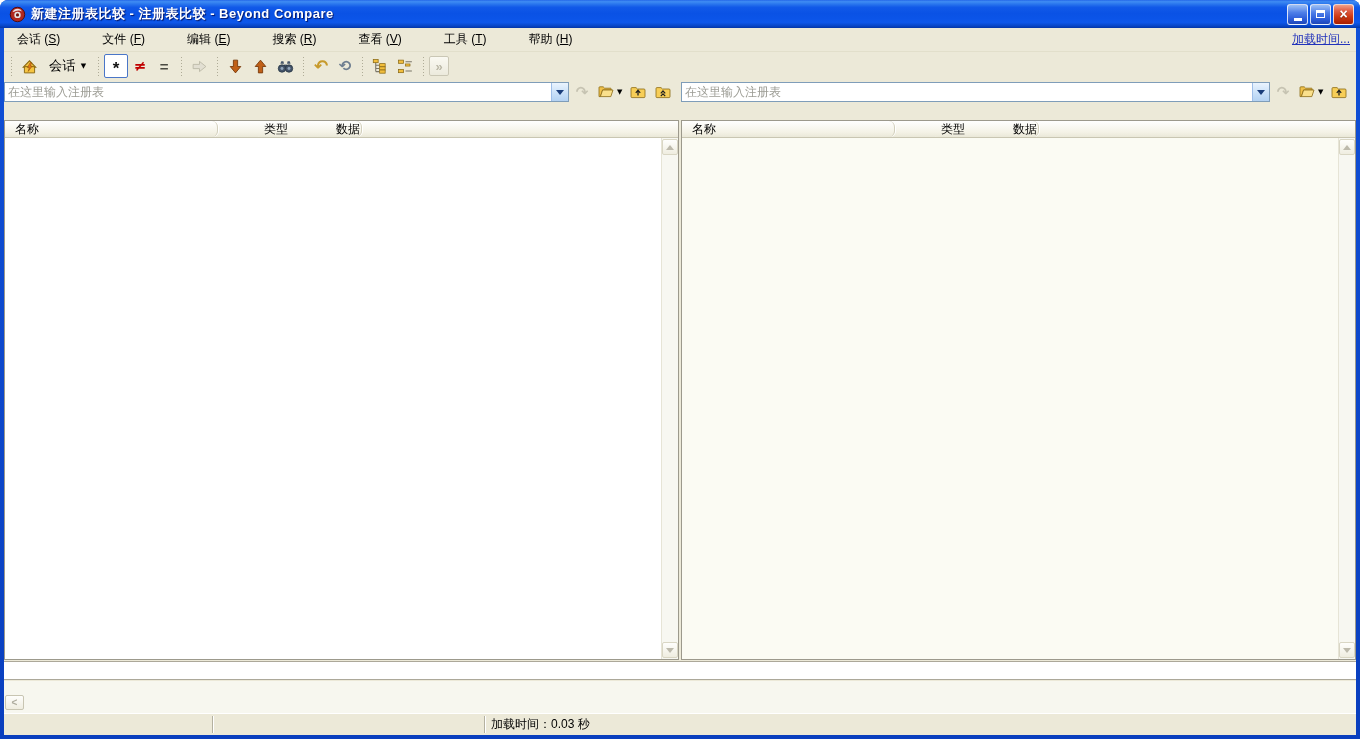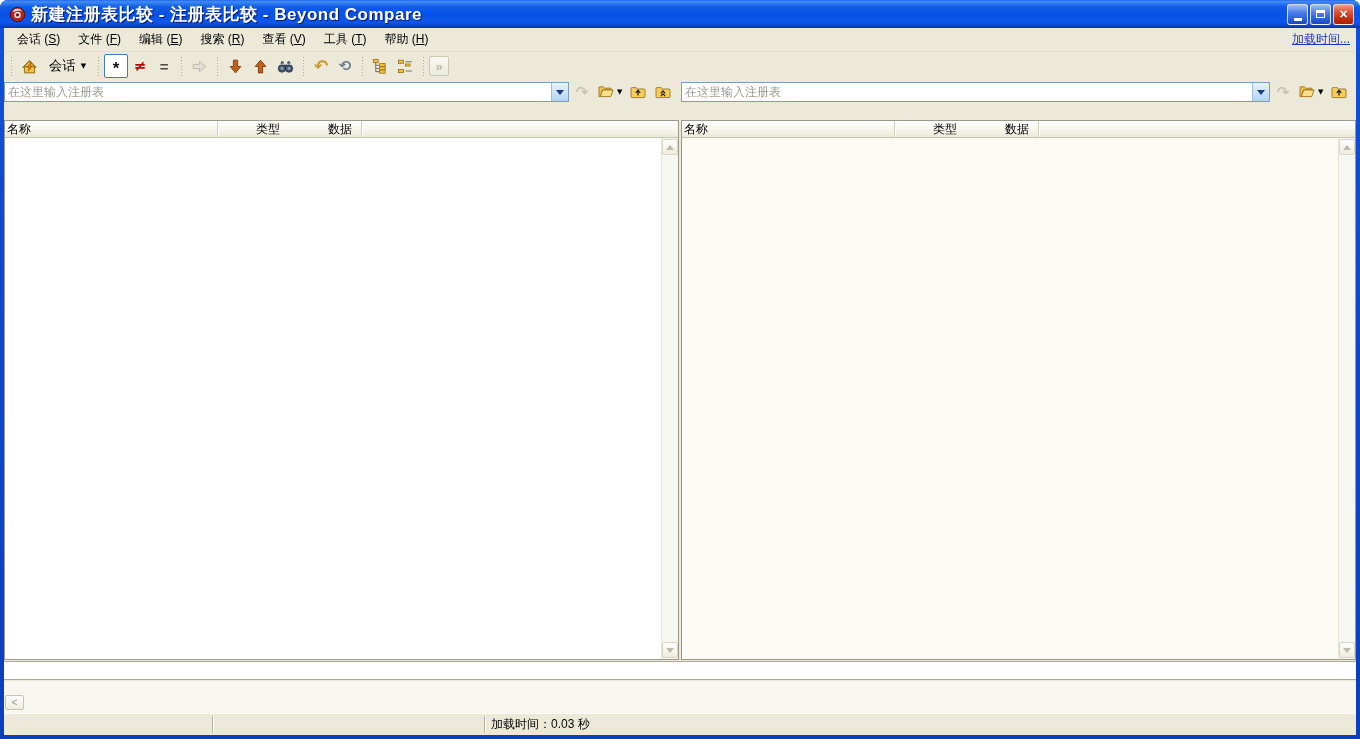--- a/index.html
+++ b/index.html
@@ -8,36 +8,36 @@
        -webkit-font-smoothing:antialiased;}
   *{box-sizing:border-box;}
 
   
   #window{position:absolute;inset:0;background:linear-gradient(180deg,#1050D8,#0A3FBE);
           border-radius:8px 8px 0 0;}
   .titlebar{position:absolute;top:0;left:0;right:0;height:28px;
       background:linear-gradient(180deg,#2568E8 0%,#3F8CF3 6%,#2F7CEF 12%,#1159E8 26%,#0A52E5 48%,#0B54E8 66%,#0E57EA 80%,#0846C8 92%,#0335A8 100%);
       border-radius:8px 8px 0 0;display:flex;align-items:center;padding:0 6px;}
   .app-icon{width:17px;height:17px;margin:0 5px 0 3px;flex:0 0 auto;}
-  .title-text{color:#fff;font-weight:bold;font-size:17px;letter-spacing:.5px;
+  .title-text{color:#fff;font-weight:bold;font-size:13px;letter-spacing:.5px;
       text-shadow:1px 1px 1px rgba(0,0,60,.75);white-space:nowrap;overflow:hidden;}
   .win-buttons{margin-left:auto;display:flex;gap:2px;}
   .wb{width:21px;height:21px;border:1px solid rgba(255,255,255,.8);border-radius:3px;
       padding:0;display:flex;align-items:center;justify-content:center;cursor:default;}
   .wb.minmax{background:linear-gradient(180deg,#9EC1F5 0%,#4E7EE8 40%,#2C5CD8 75%,#1E46B8 100%);}
   .wb.close{background:linear-gradient(180deg,#F0A088 0%,#E0614A 28%,#D03A15 60%,#A81E00 100%);}
   .glyph-min{width:8px;height:3px;background:#fff;margin-top:10px;}
   .glyph-max{width:9px;height:8px;border:1px solid #fff;border-top:3px solid #fff;}
   .glyph-x{color:#fff;font-weight:bold;font-size:14px;line-height:1;text-shadow:0 1px 1px rgba(0,0,0,.4);}
 
   .client{position:absolute;top:28px;left:4px;right:4px;bottom:4px;background:#ECE9D8;overflow:hidden;}
 
   
   .menubar{position:absolute;top:0;left:0;right:0;height:24px;display:flex;align-items:center;
-      padding-left:4px;border-bottom:1px solid #E2DFCB;}
+      padding-left:4px;border-bottom:1px solid #E2DFCB;gap:24px;}
   .menu-item{padding:3px 9px;color:#000;white-space:nowrap;cursor:default;}
   .menu-item .u{text-decoration:underline;}
   .update-link{margin-left:auto;margin-right:6px;color:#2233BB;text-decoration:underline;cursor:pointer;white-space:nowrap;}
 
   
   .toolbar{position:absolute;top:24px;left:0;right:0;height:28px;display:flex;align-items:center;padding-left:2px;}
   .gripper{width:3px;height:20px;margin:0 4px;
       background-image:radial-gradient(#AFAC97 40%,transparent 42%);background-size:3px 3px;}
   .tbtn{height:24px;min-width:24px;display:flex;align-items:center;justify-content:center;
       background:transparent;border:1px solid transparent;border-radius:2px;padding:0 3px;cursor:default;}
@@ -69,22 +69,22 @@
       border:1px solid transparent;border-radius:2px;padding:0 1px;cursor:default;flex:0 0 auto;}
   .g-swap-gray{font-size:15px;font-weight:bold;color:#C6C3B2;line-height:1;font-family:"DejaVu Sans",sans-serif;}
   .b-caret{font-size:7px;color:#000;margin-left:2px;font-family:"DejaVu Sans",sans-serif;}
 
   
   .pane{position:absolute;top:92px;height:540px;border:1px solid #9C998C;background:#fff;}
   .pane.left{left:0;width:675px;}
   .pane.right{left:677px;width:675px;}
   .pane-header{position:relative;height:17px;background:linear-gradient(180deg,#FFFFFF,#F4F2E6 70%,#EAE8D8);
       border-bottom:1px solid #C9C6B2;}
-  .hcell{position:absolute;top:0;height:16px;line-height:16px;padding-left:2px;color:#000;
-      border-right:1px solid #D2CFBC;box-shadow:1px 0 0 #fff;white-space:nowrap;overflow:hidden;cursor:default;}
+  .hcell{position:absolute;top:0;height:16px;line-height:16px;padding-left:10px;color:#000;
+      border-right:1px solid #D2CFBC;box-shadow:1px 0 0 #fff;white-space:nowrap;overflow:hidden;cursor:default;border-radius:6px;}
   .hc1{left:0;width:213px;}
   .hc2{left:213px;width:108px;margin-left:36px;}
   .hc3{left:321px;right:0;border-right:none;box-shadow:none;}
   .pane-body{position:absolute;top:17px;left:0;right:0;bottom:0;background:#fff;}
   .pane.right .pane-body{background:#FBFBF3;}
   .vscroll{position:absolute;top:17px;right:0;bottom:0;width:17px;background:#F7F7F1;border-left:1px solid #E6E4D6;}
   .sb-btn{position:absolute;left:0;width:16px;height:16px;background:linear-gradient(#FEFEFC,#EFEDE0);
       border:1px solid #D9D6C4;border-radius:2px;display:flex;align-items:center;justify-content:center;cursor:default;}
   .sb-btn.up{top:1px;} .sb-btn.down{bottom:1px;}
   .tri{width:0;height:0;border-left:4px solid transparent;border-right:4px solid transparent;}

